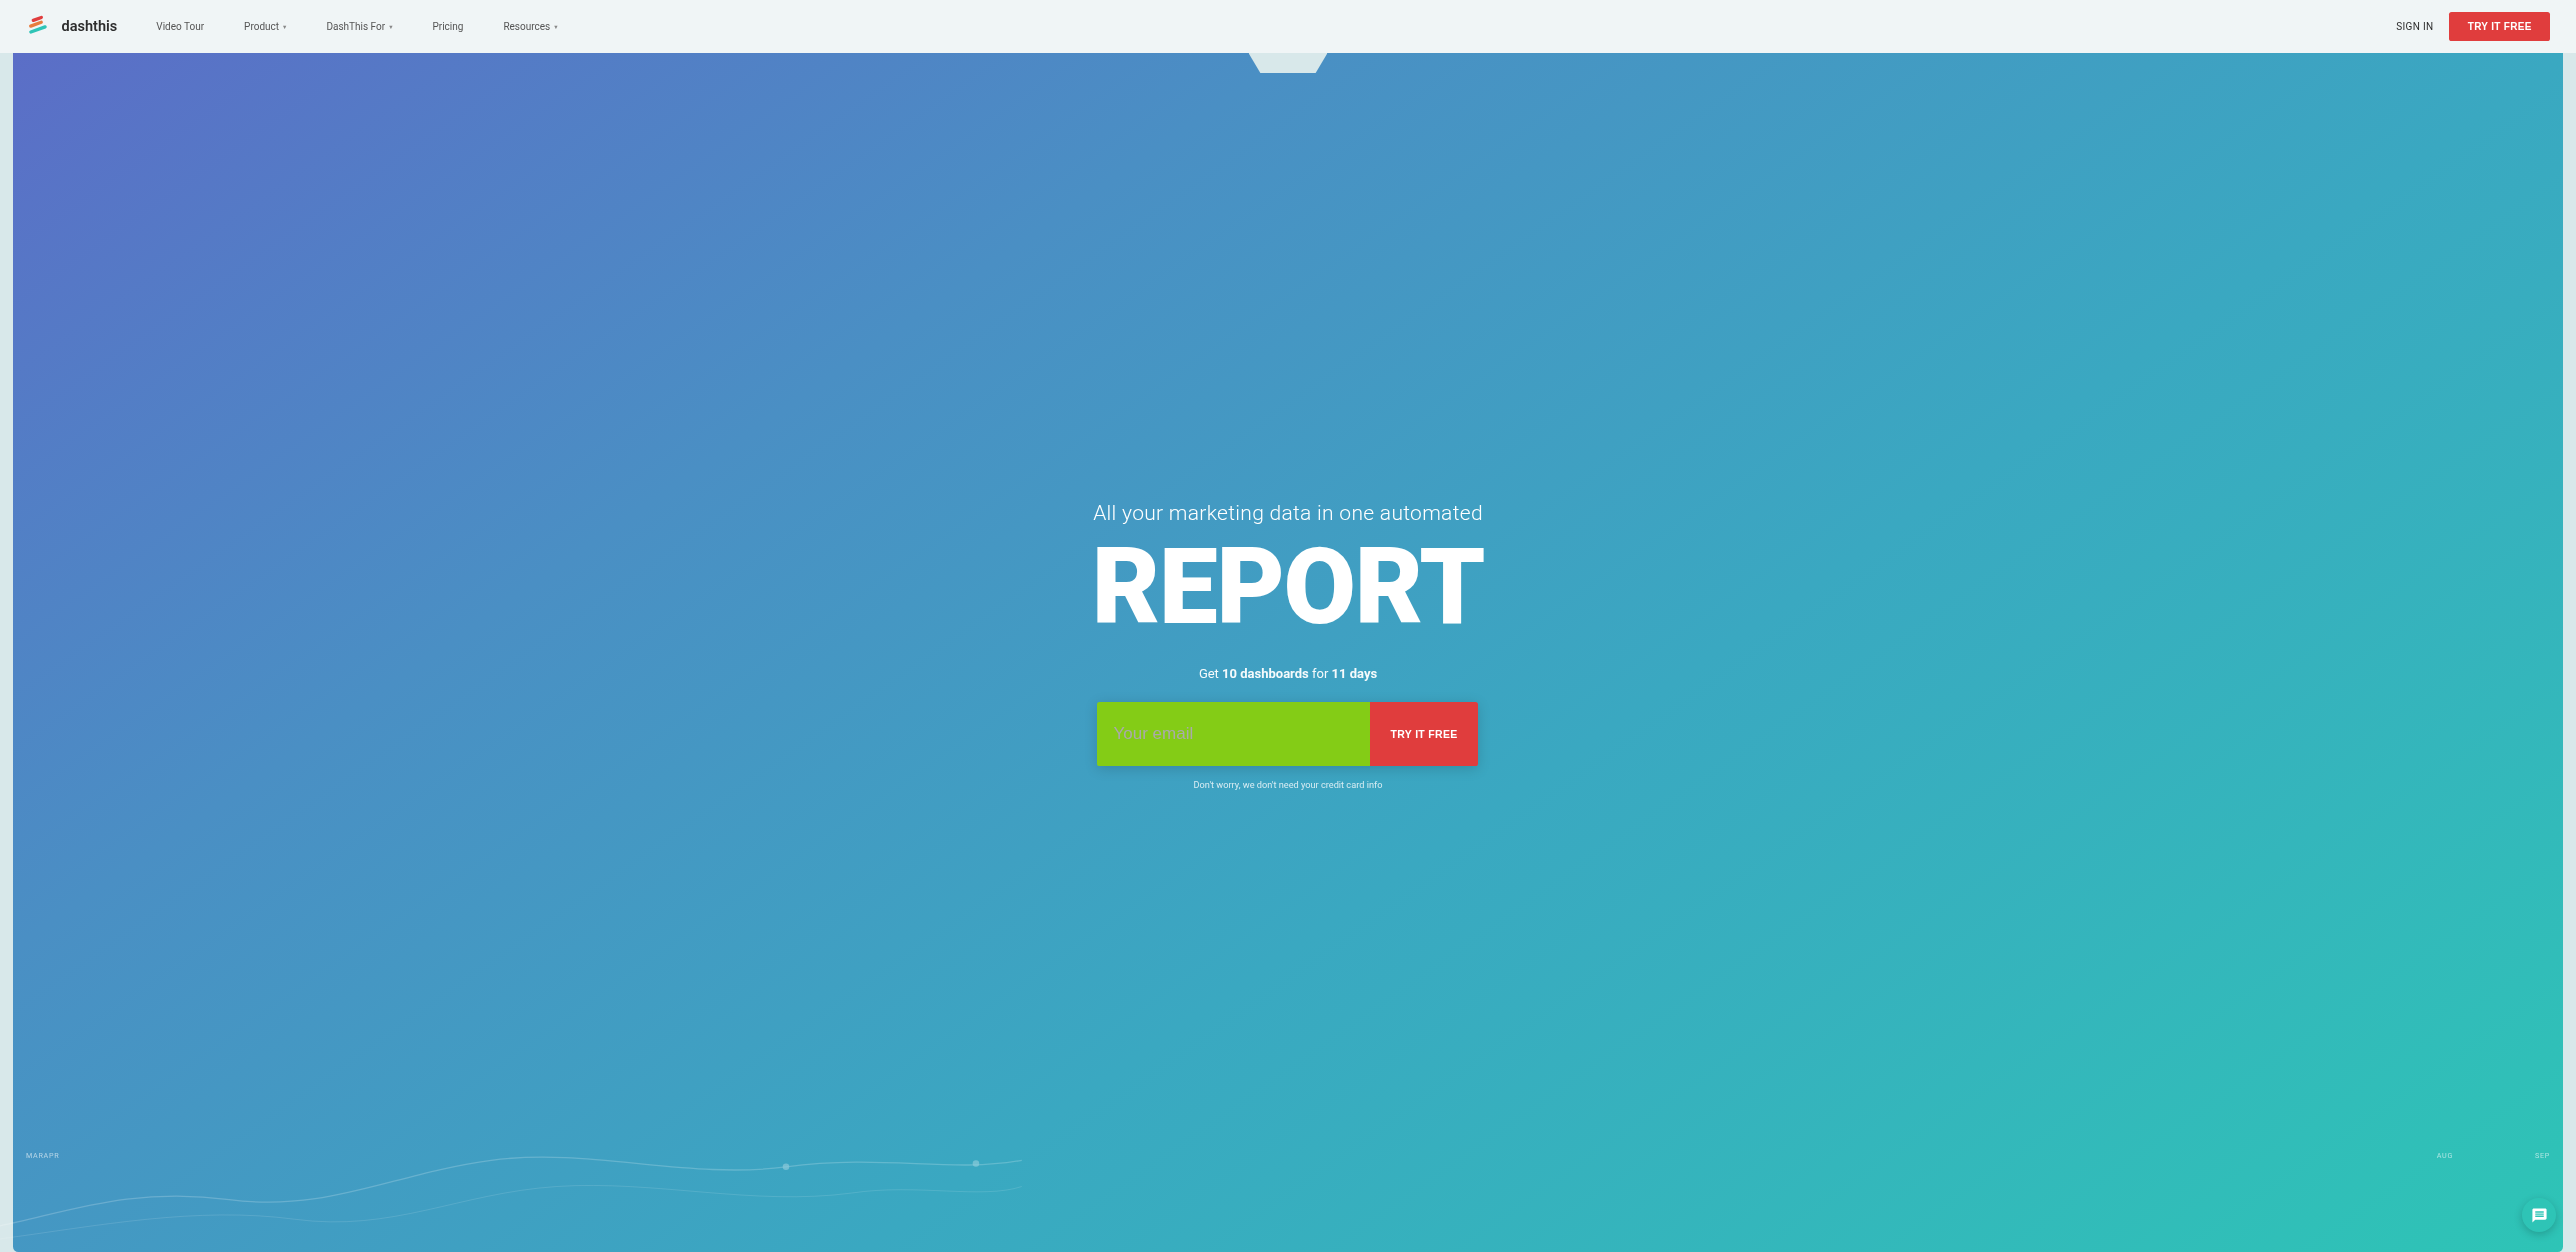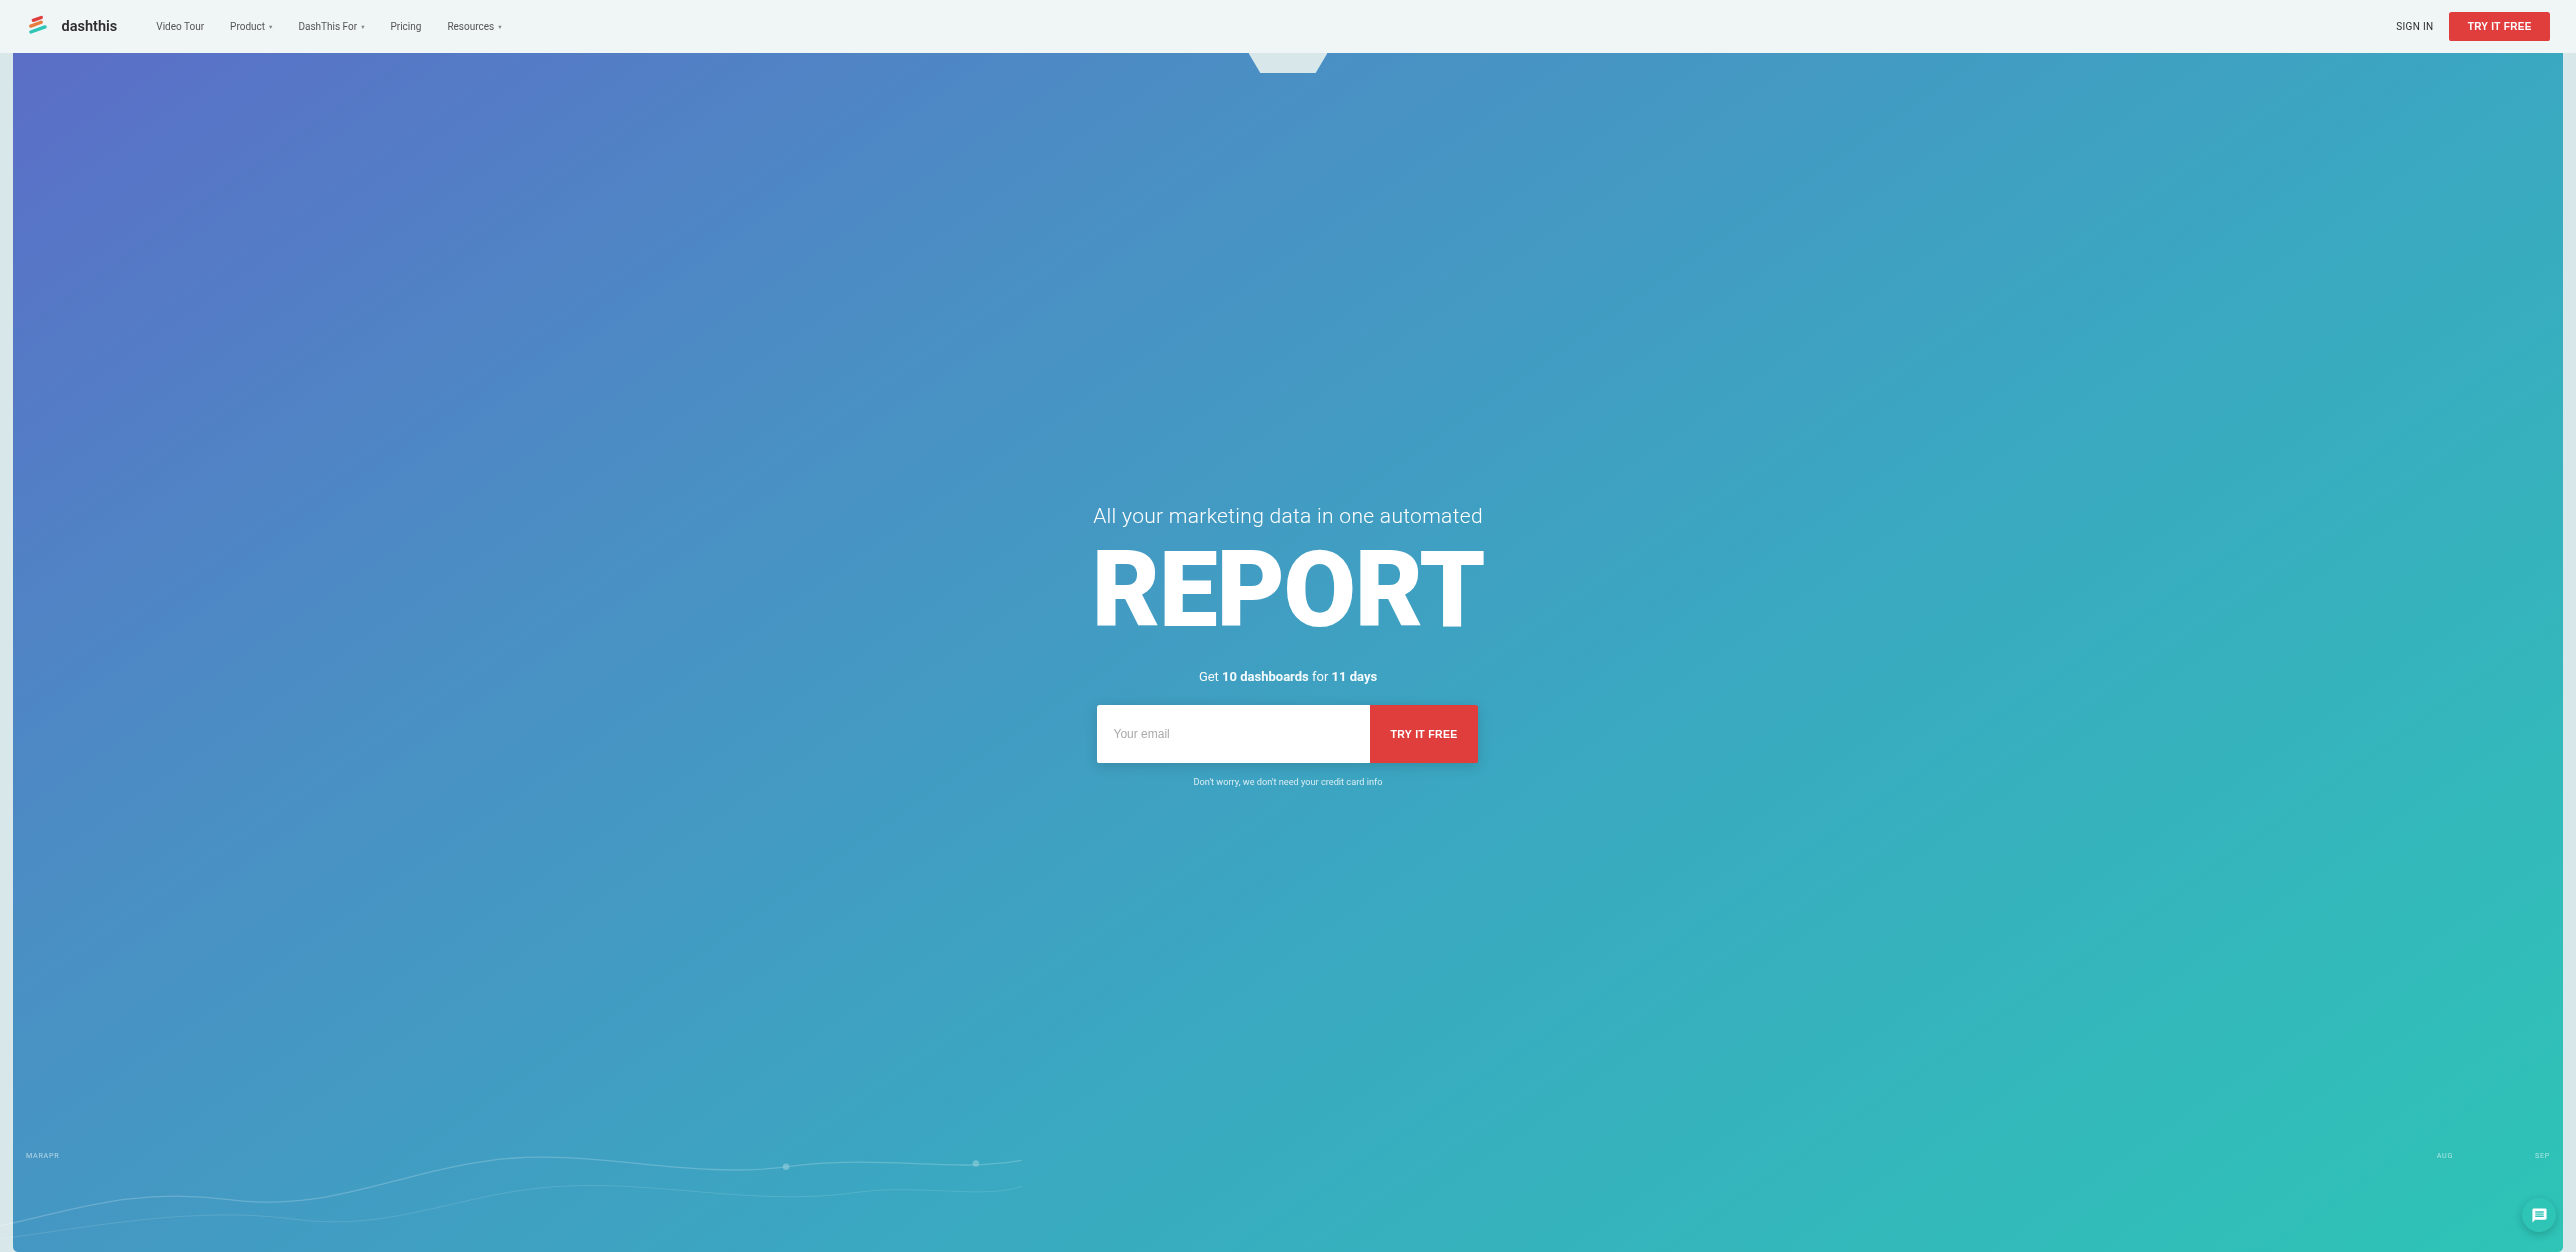--- a/index.html
+++ b/index.html
@@ -41,21 +41,21 @@
 
     .logo-text {
       font-size: 14.5px;
       font-weight: 600;
       color: #2d2d2d;
     }
 
     .nav-links {
       display: flex;
       align-items: center;
-      gap: 26px;
+      gap: 40px;
       flex: 1;
     }
 
     .nav-item {
       display: flex;
       align-items: center;
       gap: 4px;
       font-size: 10px;
       color: #555;
       cursor: pointer;
@@ -206,25 +206,25 @@
       max-width: 100%;
       margin: 0 auto 13px;
       border-radius: 2.6px;
       overflow: hidden;
       box-shadow: 0 2.6px 13px rgba(0,0,0,0.15);
     }
 
     .email-input {
       flex: 1;
       padding: 22px 16px;
-      font-size: 12px;
+      font-size: 17px;
       border: none;
       outline: none;
       color: #555;
-      background: #ffffff;
+      background: #84cc16;
     }
 
     .email-input::placeholder {
       color: #aaa;
     }
 
     .try-free-btn-hero {
       background-color: #e03d3d;
       color: white;
       font-size: 10.5px;

